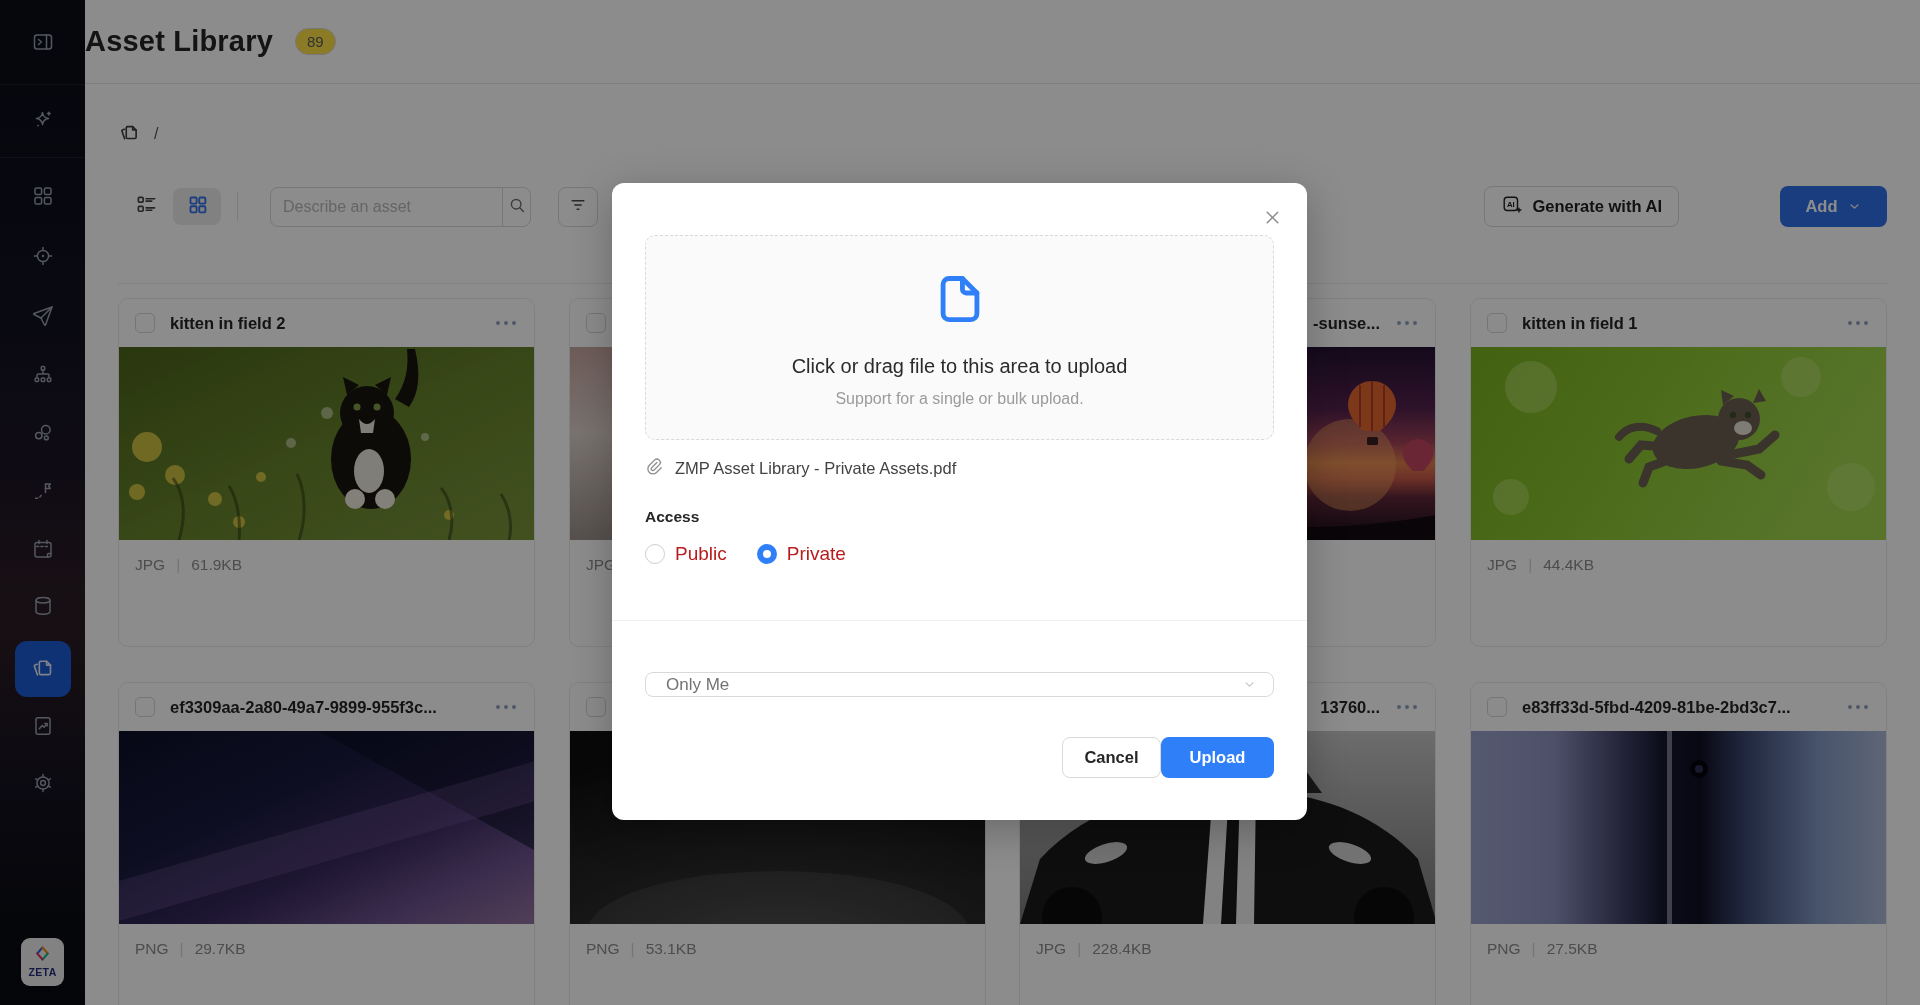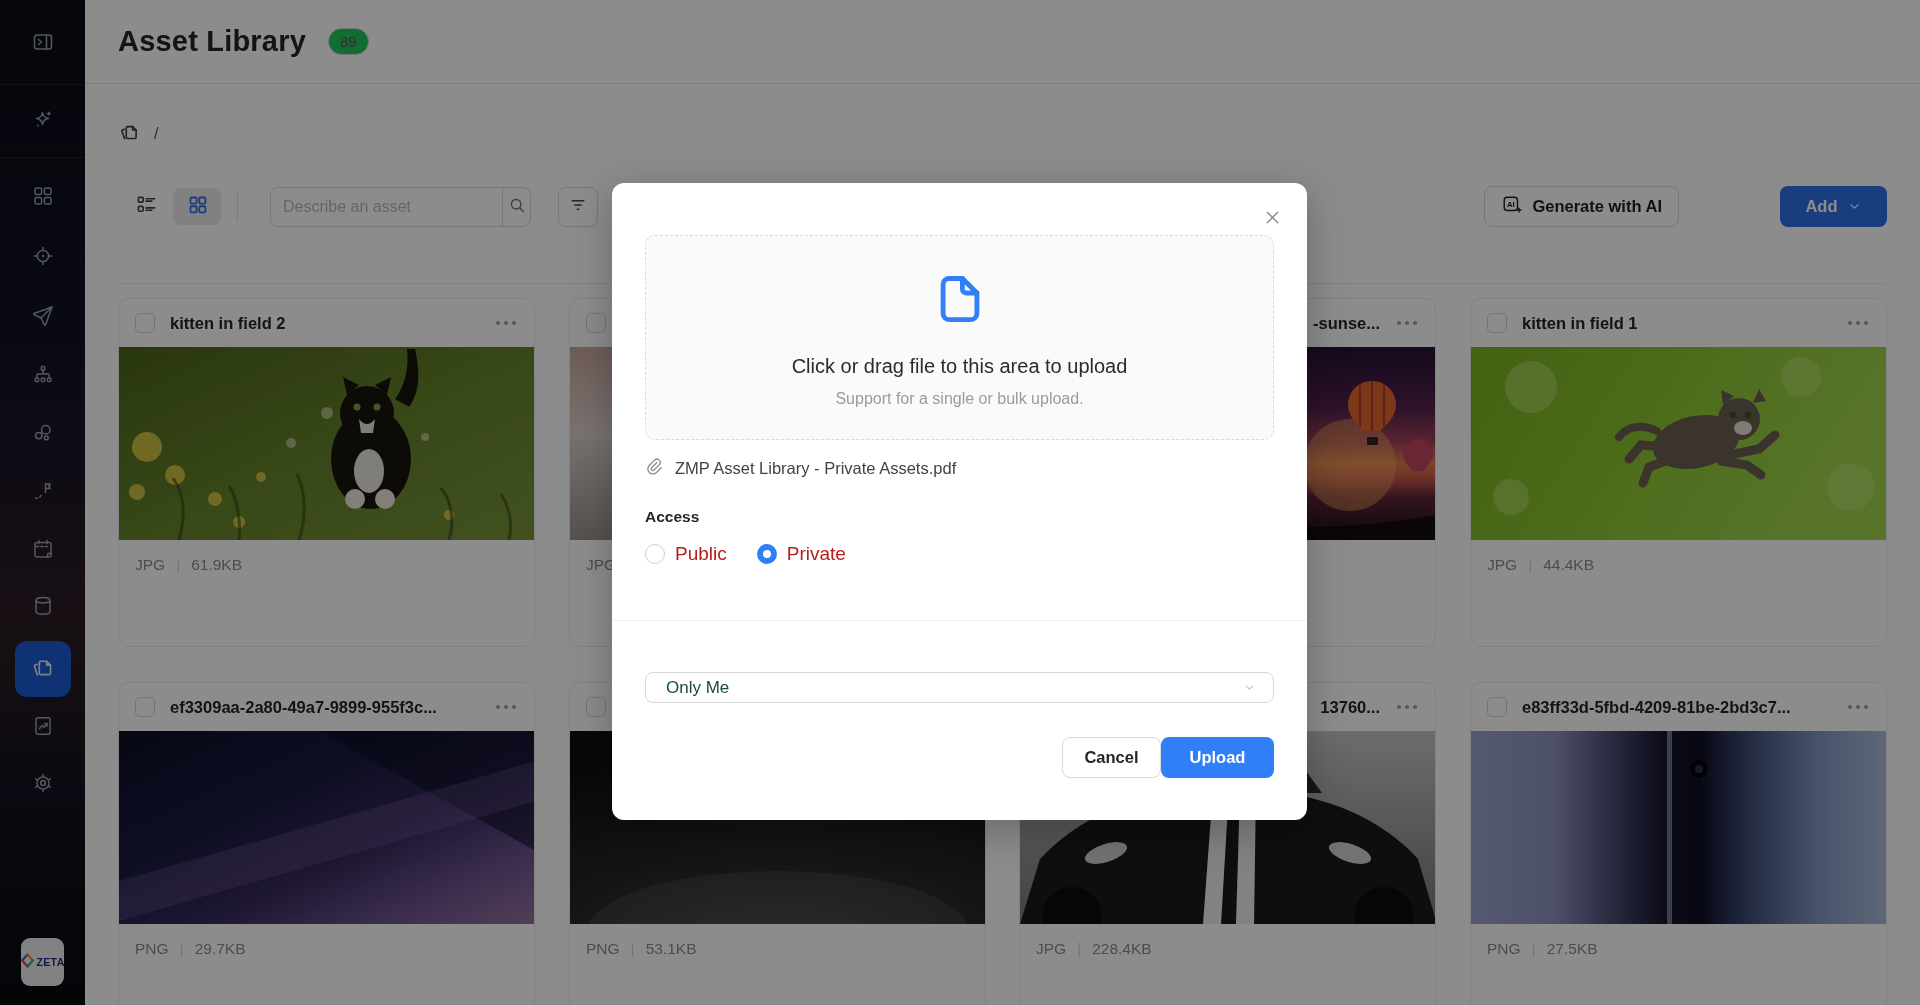--- a/index.html
+++ b/index.html
@@ -9,29 +9,29 @@
 
   
   .sidebar { position:absolute; left:0; top:0; width:85px; height:1005px; z-index:1;
     background:linear-gradient(180deg,#0a0d16 0%,#101120 30%,#1c1526 46%,#291c26 58%,#271b22 66%,#151320 78%,#0a0c13 92%,#070a10 100%); }
   .sb-line { position:absolute; left:0; width:85px; height:1px; background:rgba(255,255,255,.08); }
   .nav-item { position:absolute; left:50%; transform:translateX(-50%); width:44px; height:44px;
     display:flex; align-items:center; justify-content:center; color:#9aa1ad; border-radius:10px; cursor:pointer; }
   .nav-item.active { width:56px; height:56px; background:#1d5bd6; color:#e8edf8; border-radius:12px; }
   .nav-item svg { display:block; }
   .zeta-badge { position:absolute; left:21px; top:938px; width:43px; height:48px; background:#ededef;
-    border-radius:9px; display:flex; align-items:center; justify-content:center; gap:1px; }
+    border-radius:9px; display:flex; flex-direction:column; align-items:center; justify-content:center; gap:1px; }
   .zeta-text { font-size:10.5px; font-weight:bold; color:#232e7e; letter-spacing:.4px; }
 
   
   .header { position:absolute; left:85px; top:0; width:1835px; height:84px; background:#fff;
-    border-bottom:1px solid #e8e8e8; display:flex; align-items:center; padding-left:33px; z-index:1; }
+    border-bottom:1px solid #e8e8e8; display:flex; align-items:center; z-index:1; }
   .page-title { font-size:29px; font-weight:bold; color:#262626; letter-spacing:.2px; }
   .count-badge { margin-left:22px; height:27px; padding:0 11px; border:1px solid #d9d9d9; border-radius:14px;
-    display:flex; align-items:center; font-size:15px; color:#595959; background:#22c55e; }
+    display:flex; align-items:center; font-size:15px; color:#595959; background:#fde047; }
 
   
   .breadcrumb { position:absolute; left:118px; top:122px; display:flex; align-items:center; gap:13px; z-index:1; color:#3c3c3c; }
   .crumb-sep { font-size:16px; color:#595959; }
   .toolbar { position:absolute; left:118px; top:186px; right:33px; height:41px; z-index:1; }
   .view-btn { position:absolute; top:2px; width:40px; height:37px; display:flex; align-items:center; justify-content:center;
     border-radius:8px; color:#434343; cursor:pointer; }
   .view-list { left:8px; }
   .view-grid { left:55px; width:48px; background:#ececec; color:#2f6fe8; }
   .tb-divider { position:absolute; left:119px; top:6px; width:1px; height:29px; background:#e0e0e0; }
@@ -76,23 +76,23 @@
   .dz-sub { font-size:16px; color:#9b9b9b; margin-top:12px; }
   .attach-row { display:flex; align-items:center; gap:11px; margin-top:17px; font-size:16.5px; color:#434343; }
   .attach-row svg { color:#8c8c8c; flex:none; }
   .section-label { margin-top:28px; font-size:15.5px; font-weight:bold; color:#262626; }
   .radio-row { display:flex; align-items:center; gap:30px; margin-top:17px; }
   .radio-opt { display:flex; align-items:center; gap:10px; font-size:19px; color:#b91c1c; cursor:pointer; }
   .radio { width:20px; height:20px; border-radius:50%; border:1.5px solid #cfcfcf; background:#fff; flex:none; }
   .radio.sel { border:6.5px solid #2f7ff8; }
   .modal-divider { position:absolute; left:0; top:437px; width:695px; height:1px; background:#f0f0f0; }
   .ga-label { position:absolute; left:33px; top:458px; font-size:15.5px; font-weight:bold; color:#262626;margin-top:33px; }
-  .select { position:absolute; left:33px; top:489px; width:629px; height:31px; border:1px solid #d9d9d9; border-radius:8px;
+  .select { position:absolute; left:33px; top:489px; width:629px; height:25px; border:1px solid #d9d9d9; border-radius:8px;
     display:flex; align-items:center; justify-content:space-between; padding:0 16px 0 20px; font-size:17px;
-    color:#14532d; background:#fff; cursor:pointer; }
+    color:#737373; background:#fff; cursor:pointer; }
   .select .chev { color:#c3c3c3; display:flex; }
   .modal-actions { position:absolute; right:33px; bottom:42px; display:flex; gap:0; }
   .btn { height:41px; border-radius:8px; display:flex; align-items:center; justify-content:center;
     font-size:16.5px; font-weight:bold; cursor:pointer; }
   .btn-cancel { width:99px; background:#fff; border:1px solid #d9d9d9; color:#262626; }
   .btn-upload { width:113px; background:#2f7ff8; color:#fff; }
 </style>
 </head>
 <body>
 

